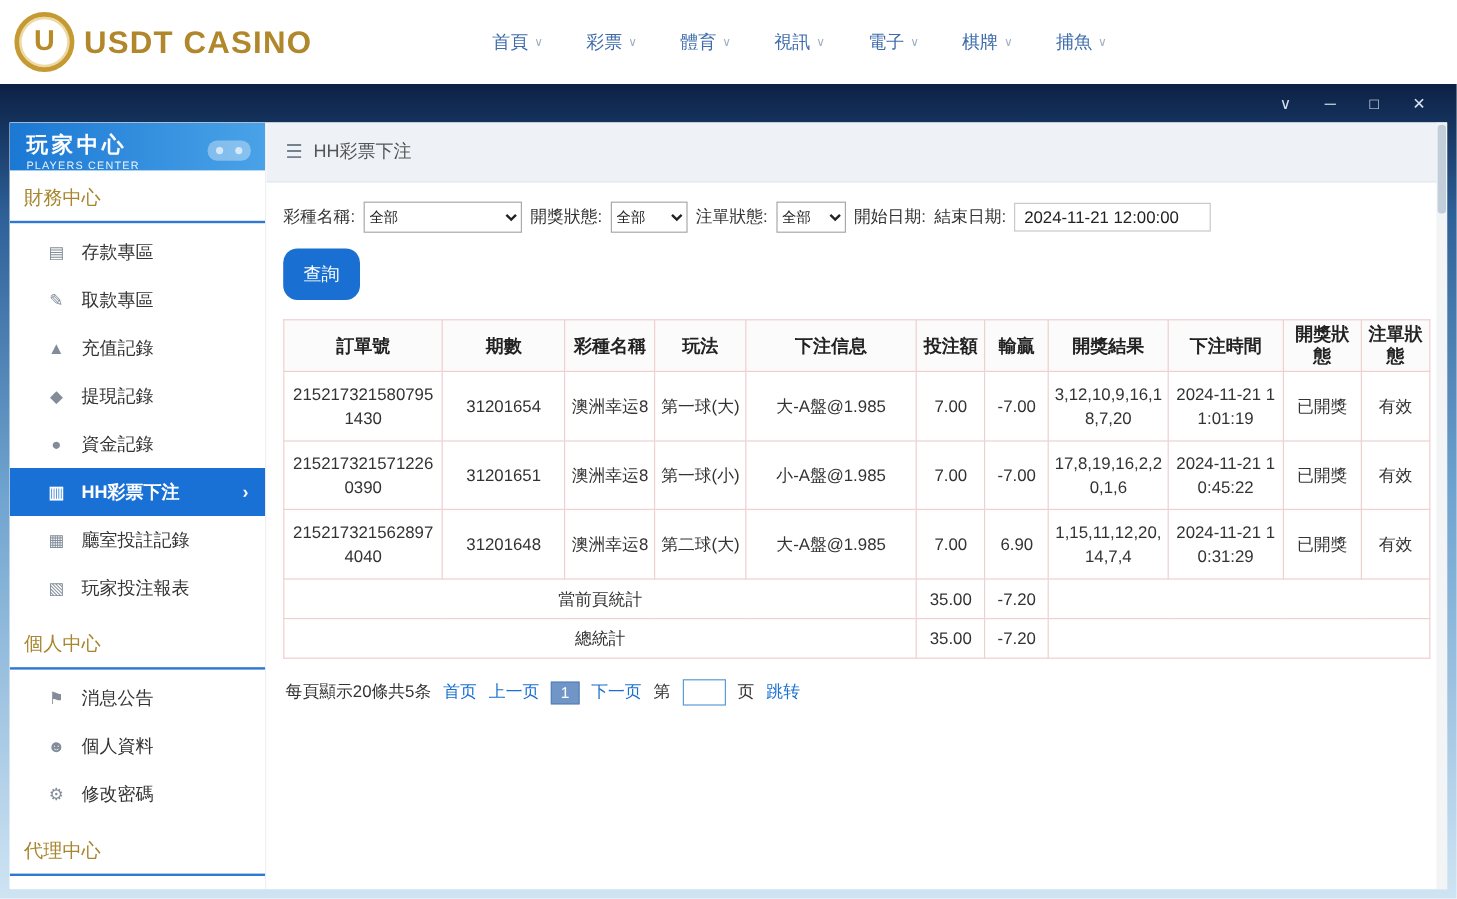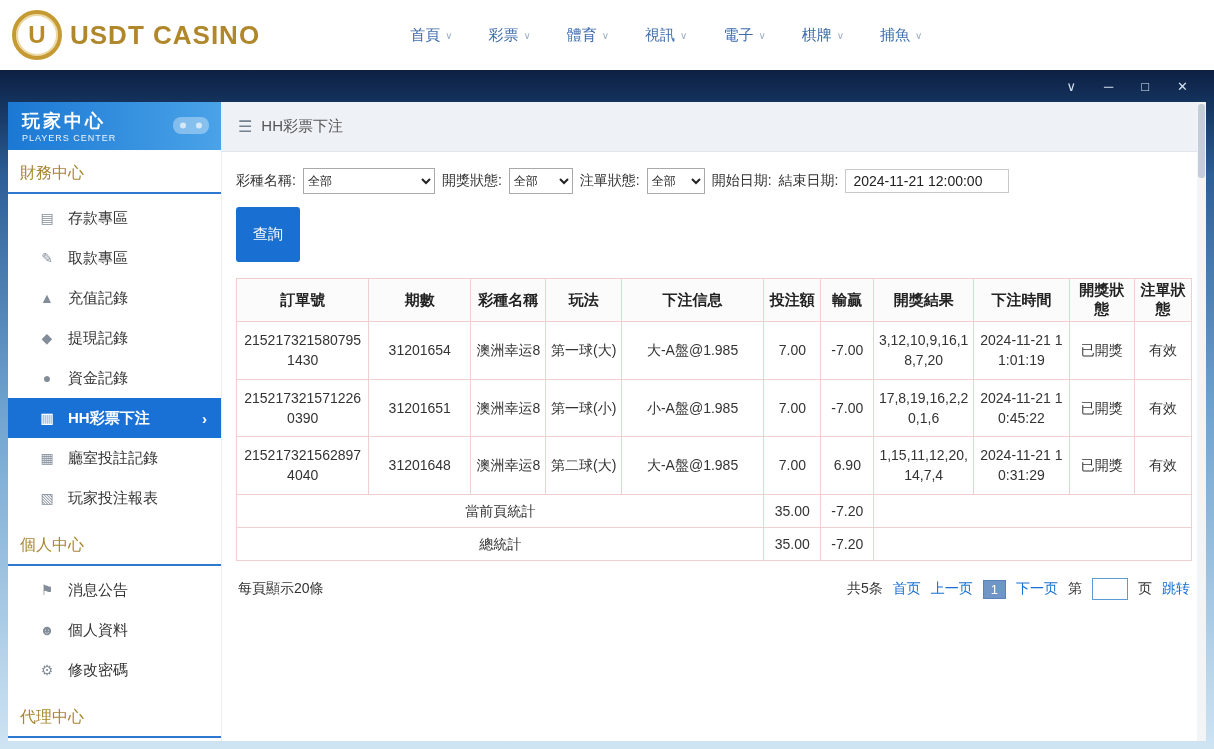--- a/index.html
+++ b/index.html
@@ -20,21 +20,21 @@
   
   .window { height:679px; padding:0 8px 8px;
             background:linear-gradient(180deg,#0e2044 0%,#14345e 5%,#2e6098 16%,#6fa3cf 50%,#cfe4f3 100%); }
   .titlebar { height:32px; display:flex; align-items:center; justify-content:flex-end;
               gap:28px; padding-right:18px; }
   .win-ctrl { color:#d7e2f1; font-size:13px; cursor:pointer; line-height:1; }
   .window-body { display:flex; height:639px; background:#fff; position:relative; overflow:hidden; }
 
   
   .sidebar { width:214px; flex-shrink:0; background:#fff; border-right:1px solid #ececec; overflow:hidden; }
-  .sidebar-header { height:48px; background:linear-gradient(90deg,#1b78d3,#4aa3e8);
+  .sidebar-header { height:40px; background:linear-gradient(90deg,#1b78d3,#4aa3e8);
                     color:#fff; padding:7px 4px 0 14px; position:relative; }
   .sidebar-header .t { font-size:18px; font-weight:bold; letter-spacing:3px; }
   .sidebar-header .s { font-size:9px; letter-spacing:1px; opacity:.9; }
   .sidebar-header .pad-icon { position:absolute; right:10px; top:10px; }
   .section-title { color:#a8862f; font-size:16px; padding:13px 0 8px 12px;
                    border-bottom:2px solid #2e78d2; }
   .menu { padding:4px 0; }
   .menu-item { height:40px; display:flex; align-items:center; gap:12px;
                padding-left:30px; font-size:15px; color:#333; cursor:pointer; position:relative; }
   .menu-item .mi-icon { color:#828d99; font-size:14px; width:18px; text-align:center; }
@@ -52,33 +52,33 @@
   .filter-area { padding:16px 14px 0; }
   .filter-row { display:flex; align-items:center; gap:7px; font-size:14px; color:#333; white-space:nowrap; }
   select { height:26px; border:1px solid #a9a9a9; background:#fff; font-size:12px;
            font-family:inherit; color:#222; }
   .sel-lottery { width:132px; }
   .sel-small { width:64px; }
   .sel-smaller { width:58px; }
   .date-input { width:164px; height:24px; border:1px solid #c9c9c9; font-size:14px;
                 padding:1px 7px; font-family:inherit; color:#222; }
   .btn-row { margin-top:13px; }
-  .search-btn { background:#1a6fd2; color:#fff; border:none; border-radius:3px;
-                font-size:15px; padding:18px 17px; cursor:pointer; font-family:Liberation Sans, sans-serif; }
+  .search-btn { background:#1a6fd2; color:#fff; border:none; border-radius:12px;
+                font-size:15px; padding:12px 17px; cursor:pointer; font-family:Liberation Sans, sans-serif; }
 
   .table-wrap { margin:16px 14px 0; }
   table { width:100%; border-collapse:collapse; table-layout:fixed; }
   th,td { border:1px solid #efcfcf; }
   th { background:#fbfbfb; font-size:15px; font-weight:bold; color:#222; height:42px; padding:2px 3px; }
   td { font-size:14px; color:#333; text-align:center; padding:8px 4px;
        word-break:break-all; line-height:1.45; }
   .sum-row td { padding:6px 4px; height:31px; }
 
-  .footer-bar { display:flex; justify-content:space-between; align-items:center;
-                margin:0 14px; padding:17px 2px; font-size:14px; color:#333;gap:39px; }
+  .footer-bar { display:flex; justify-content:flex-start; align-items:center;
+                margin:0 14px; padding:17px 2px; font-size:14px; color:#333; }
   .pager { display:flex; align-items:center; gap:10px; }
   .ptotal { color:#333; }
   .plink { color:#1a6fd2; cursor:pointer; }
   .pcurrent { background:#7096c8; border:1px solid #5b82b8; color:#fff; font-size:13px;
               padding:1px 7px; cursor:pointer; }
   .jump-input { width:36px; height:22px; border:1px solid #5b9bd5; font-size:13px; padding:1px 4px; }
 
   .vscroll { position:absolute; right:0; top:0; width:9px; height:100%; background:#f3f4f6; }
   .vthumb { position:absolute; top:2px; left:1px; width:7px; height:74px;
             background:#c3cedb; border-radius:3px; cursor:pointer; }

